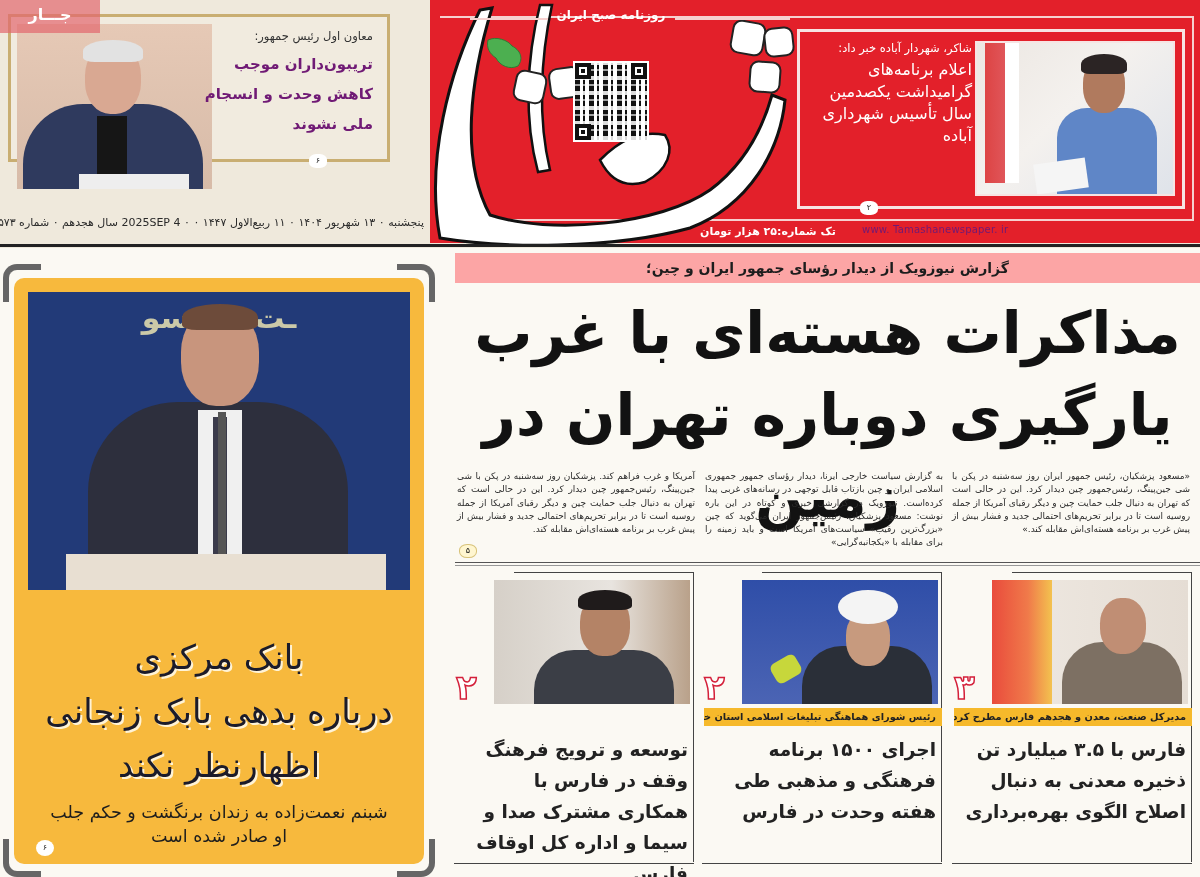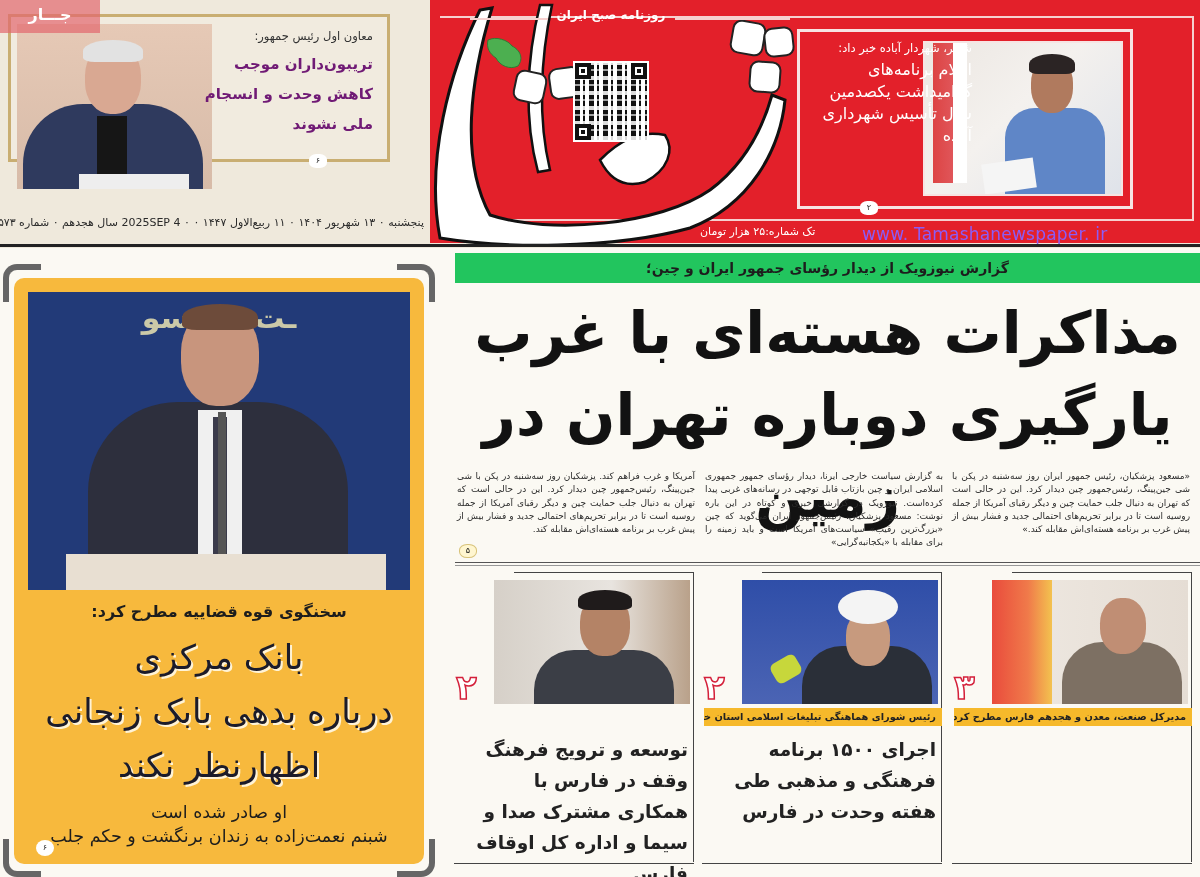--- a/index.html
+++ b/index.html
@@ -16,25 +16,25 @@
 
   .logo { position: absolute; left: 420px; top: 0; width: 380px; height: 245px; }
   .qr { position: absolute; left: 575px; top: 63px; width: 72px; height: 77px; background:
         repeating-linear-gradient(90deg, #111 0 5px, #fff 5px 8px, #111 8px 10px, #fff 10px 14px),
         #fff; outline: 2px solid #fff; }
   .qr::after { content: ""; position: absolute; inset: 0; background:
         repeating-linear-gradient(0deg, rgba(255,255,255,.85) 0 4px, transparent 4px 9px, rgba(255,255,255,.6) 9px 11px, transparent 11px 15px); }
   .qr .corner { position: absolute; width: 16px; height: 16px; border: 4px solid #111; background: #fff; z-index: 2; }
   .qr .corner::after { content: ""; position: absolute; left: 2px; top: 2px; width: 4px; height: 4px; background: #111; }
 
-  .price { position: absolute; left: 700px; top: 225px; color: #fff; font-weight: normal; font-size: 11px; }
-  .website { position: absolute; left: 862px; top: 224px; color: #8b5cf6; font-size: 17px; direction: ltr; letter-spacing: .2px; }
-
-  
-  .red-story { position: absolute; left: 797px; top: 29px; width: 336px; height: 180px; border: 3px solid #f7e4e3; }
+  .price { position: absolute; left: 700px; top: 225px; color: #fff; font-weight: bold; font-size: 11px; }
+  .website { position: absolute; left: 862px; top: 224px; color: #701a75; font-size: 10px; direction: ltr; letter-spacing: .2px; }
+
+  
+  .red-story { position: absolute; left: 797px; top: 29px; width: 388px; height: 180px; border: 3px solid #f7e4e3; }
   .red-story .photo { position: absolute; right: 7px; top: 9px; width: 200px; height: 155px; background: linear-gradient(135deg, #ece7e2 0%, #f4f1ee 45%, #dfe3ea 100%); border: 2px solid #f7e4e3; overflow: hidden; }
   .red-story .flag { position: absolute; left: 8px; top: 0; width: 34px; height: 140px; background: linear-gradient(90deg, #d44 0, #e0565a 60%, #fff 60%); }
   .red-story .man-jacket { position: absolute; left: 80px; top: 65px; width: 100px; height: 90px; border-radius: 30px 30px 0 0; background: #5f86c7; }
   .red-story .man-head { position: absolute; left: 106px; top: 15px; width: 42px; height: 55px; border-radius: 45%; background: #b07a5e; }
   .red-story .man-hair { position: absolute; left: 104px; top: 11px; width: 46px; height: 20px; border-radius: 50% 50% 20% 20%; background: #2b2424; }
   .red-story .paper { position: absolute; left: 58px; top: 118px; width: 52px; height: 30px; background: #f5f5f5; transform: rotate(-8deg); }
   .red-story .text { position: absolute; left: 4px; top: 8px; width: 168px; color: #fff; text-align: right; }
   .red-story .kicker { font-size: 11.5px; line-height: 16px; }
   .red-story .title { font-weight: normal; font-size: 16px; line-height: 22px; margin-top: 3px; }
   .page-badge { position: absolute; width: 18px; height: 14px; background: #fff; color: #222; font-size: 8px; text-align: center; line-height: 14px; border-radius: 40%; }
@@ -49,21 +49,21 @@
   .vp-story .laptop { position: absolute; left: 62px; top: 150px; width: 110px; height: 20px; background: #eee; }
   .vp-story .text { position: absolute; right: 14px; top: 12px; width: 170px; text-align: right; }
   .vp-story .kicker { font-size: 11.5px; color: #333; }
   .vp-story .title { font-weight: bold; font-size: 15px; line-height: 30px; margin-top: 6px; color: #701a75; }
   .watermark { position: absolute; left: 0; top: 0; width: 100px; height: 33px; background: rgba(226,102,110,.7); color: #fff; font-weight: bold; font-size: 16px; text-align: center; line-height: 30px; }
 
   .dateline { position: absolute; left: 4px; top: 216px; width: 420px; font-size: 11px; color: #2a2a2a; text-align: right; white-space: nowrap; }
   .masthead-rule { position: absolute; left: 0; top: 244px; width: 1200px; height: 3px; background: #222; }
 
   
-  .lead-kicker-bar { position: absolute; left: 455px; top: 253px; width: 745px; height: 30px; background: #22c55e; text-align: center; font-weight: bold; font-size: 14px; line-height: 30px; color: #1d1d1d; }
+  .lead-kicker-bar { position: absolute; left: 455px; top: 253px; width: 745px; height: 30px; background: #fca5a5; text-align: center; font-weight: bold; font-size: 14px; line-height: 30px; color: #1d1d1d; }
   .lead-title { position: absolute; left: 455px; top: 292px; width: 745px; text-align: center; font-weight: bold; font-size: 58px; line-height: 82px; color: #121212; letter-spacing: -1px; }
 
   .body-cols { position: absolute; left: 455px; top: 470px; width: 740px; height: 90px; }
   .col { position: absolute; top: 0; width: 238px; font-size: 9px; line-height: 13.3px; text-align: justify; color: #2b2b2b; }
   .col-rule { position: absolute; left: 455px; top: 562px; width: 745px; height: 1px; background: #555; }
   .col-rule2 { position: absolute; left: 455px; top: 565px; width: 745px; height: 1px; background: #999; }
 
   
   .sub { position: absolute; top: 572px; width: 246px; height: 298px; }
   .sub .frame-top { position: absolute; right: 4px; top: 0; width: 180px; height: 1px; background: #444; }
@@ -191,20 +191,21 @@
   <div class="frame-top"></div>
   <div class="frame-right"></div>
   <div class="frame-bottom"></div>
   <div class="photo p3">
     <div style="position:absolute;left:0;top:0;width:60px;height:124px;background:linear-gradient(90deg,#e94b3c 0,#f07a4a 60%,#f3c24f 100%);"></div>
     <div class="fig-body" style="left:70px;top:62px;width:120px;height:70px;background:#7d7063;"></div>
     <div class="fig-head" style="left:108px;top:18px;width:46px;height:56px;background:#c08e74;"></div>
   </div>
   <div class="pnum">۳</div>
   <div class="kbar">مدیرکل صنعت، معدن و هجدهم فارس مطرح کرد:</div>
+  <div class="title">فارس با ۳.۵ میلیارد تن ذخیره معدنی به دنبال اصلاح الگوی بهره‌برداری</div>
 </div>
 
 <div class="sub" style="left:700px;">
   <div class="frame-top"></div>
   <div class="frame-right"></div>
   <div class="frame-bottom"></div>
   <div class="photo p2">
     <div class="fig-body" style="left:60px;top:66px;width:130px;height:70px;background:#2a2f38;"></div>
     <div class="fig-head" style="left:104px;top:30px;width:44px;height:56px;background:#c79a7e;"></div>
     <div style="position:absolute;left:96px;top:10px;width:60px;height:34px;border-radius:50%;background:#f4f4f4;"></div>
@@ -237,25 +238,24 @@
     <div class="photo">
       <div class="calli">ـت جـ ـسو</div>
       <div class="suit"></div>
       <div class="shirt"></div>
       <div class="tie"></div>
       <div class="head"></div>
       <div class="hair"></div>
       <div class="mic"></div>
       <div class="podium"></div>
     </div>
-    <div class="kicker">سخنگوی قوه قضاییه مطرح کرد:</div>
     <div class="title">
       <div>بانک مرکزی</div>
       <div>درباره بدهی بابک زنجانی</div>
       <div>اظهارنظر نکند</div>
     </div>
     <div class="sub-text">
+      <div>شبنم نعمت‌زاده به زندان برنگشت و حکم جلب</div>
       <div>او صادر شده است</div>
-      <div>شبنم نعمت‌زاده به زندان برنگشت و حکم جلب</div>
     </div>
     <div class="badge">۶</div>
   </div>
 </div>
 
 </body></html>

